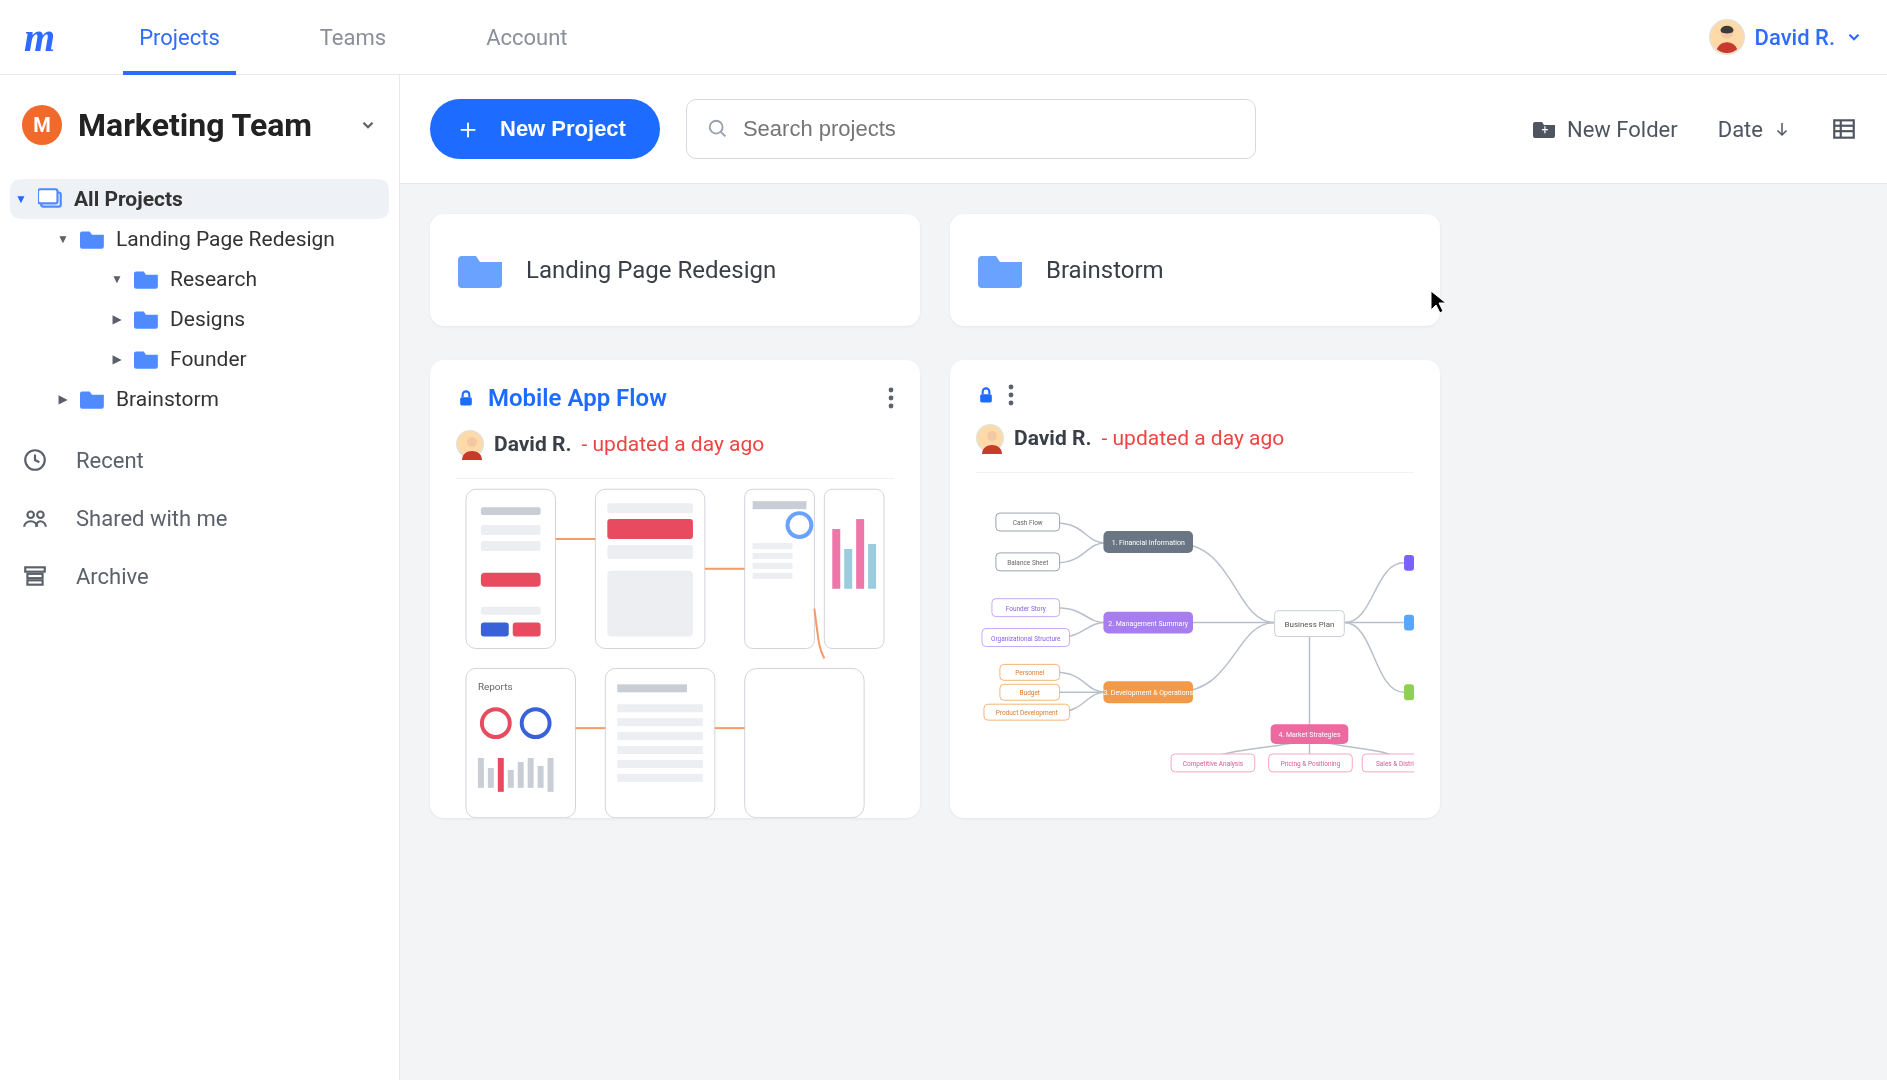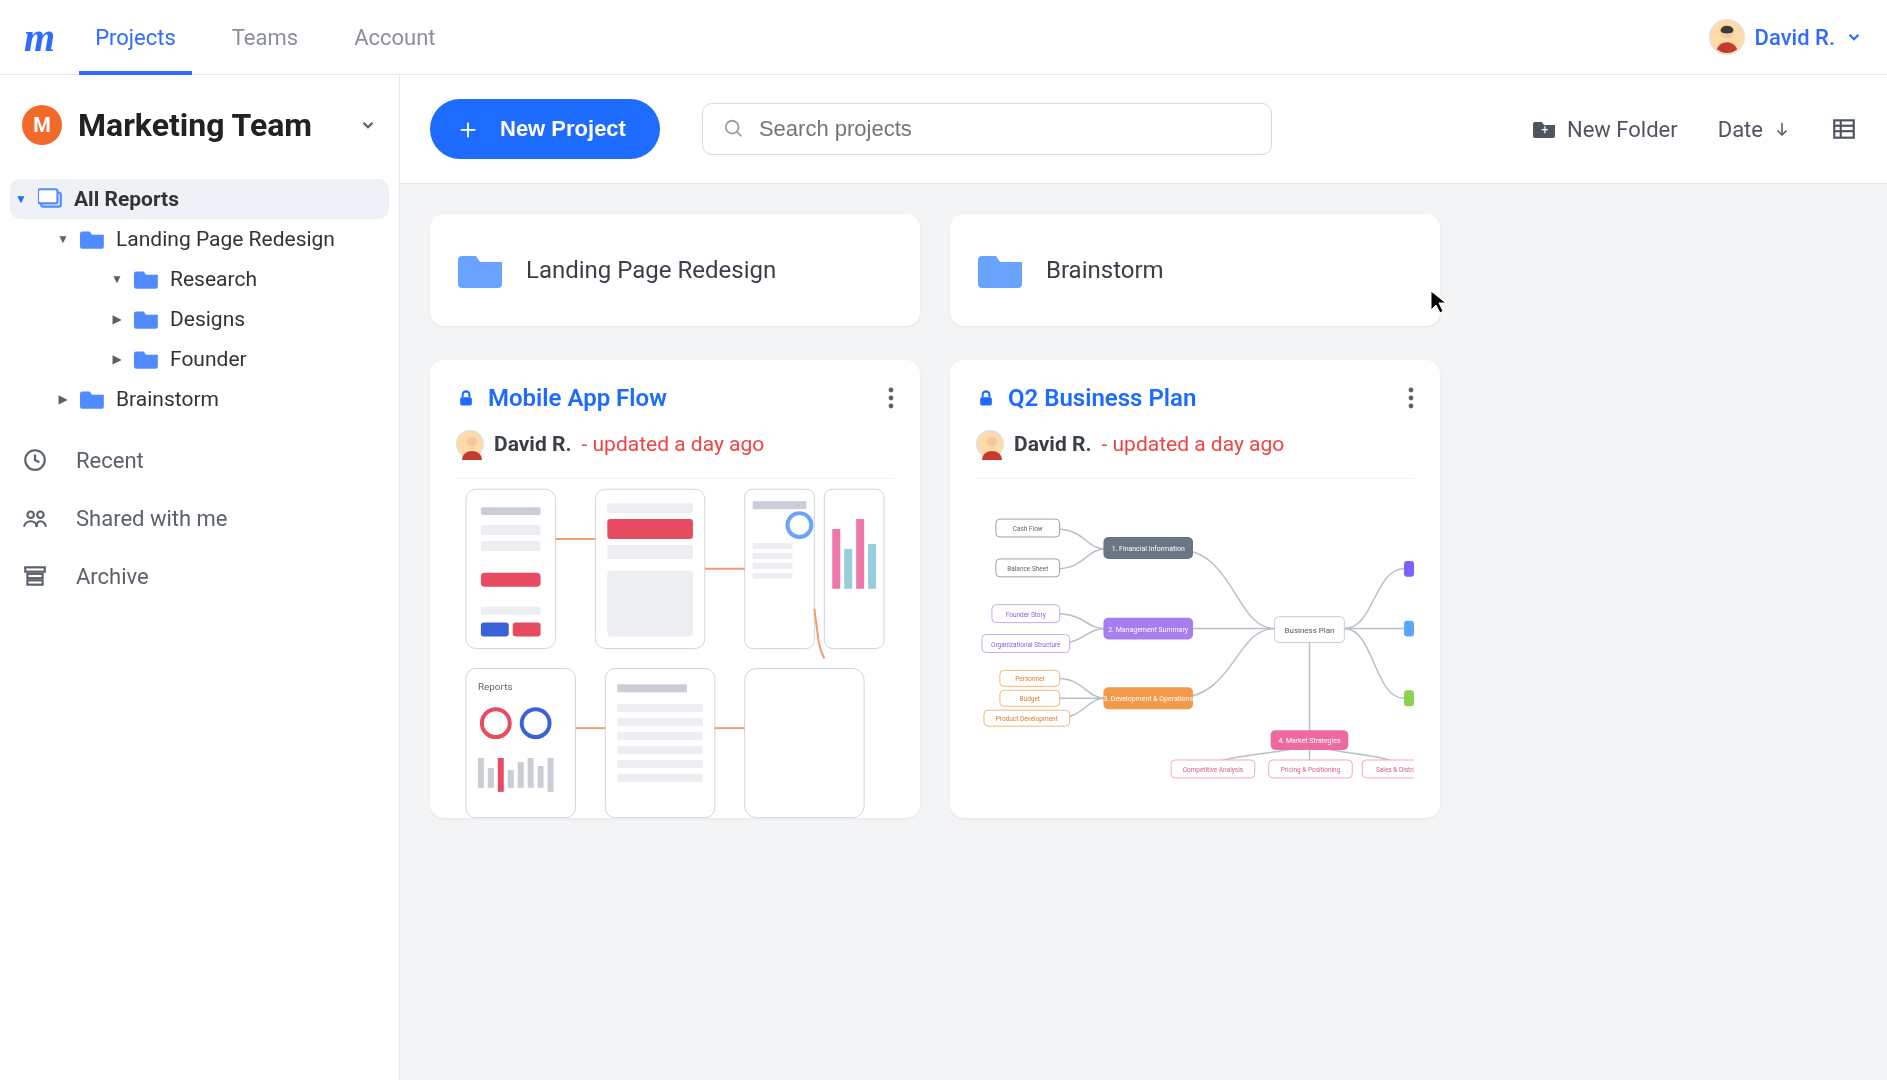--- a/index.html
+++ b/index.html
@@ -2,21 +2,21 @@
 <html><head>
 <meta charset="utf-8">
 <style>
 * { box-sizing: border-box; margin: 0; padding: 0; }
 body { font-family: -apple-system, BlinkMacSystemFont, "Segoe UI", Roboto, Helvetica, Arial, sans-serif; background: #fff; color: #333; width: 1887px; height: 1080px; overflow: hidden; }
 
 
 .topbar { height: 75px; display: flex; align-items: center; border-bottom: 1px solid #e6e8eb; padding: 0 24px; }
 .logo { font-family: "Brush Script MT","Segoe Script",cursive; font-style: italic; font-size: 40px; font-weight: 700; color: #2f6bff; margin-right: 40px; }
 .tabs { display: flex; gap: 56px; height: 100%; align-items: center; }
-.tab { font-size: 22px; color: #8a8f98; cursor: pointer; height: 100%; display: flex; align-items: center; position: relative; }
+.tab { font-size: 22px; color: #8a8f98; cursor: pointer; height: 100%; display: flex; align-items: center; position: relative; margin-left: 44px; }
 .tab.active { color: #2f6bff; }
 .tab.active::after { content: ""; position: absolute; left: -16px; right: -16px; bottom: -1px; height: 4px; background: #2f6bff; }
 .spacer { flex: 1; }
 .user-chip { display: flex; align-items: center; gap: 10px; cursor: pointer; }
 .user-chip .avatar { width: 36px; height: 36px; border-radius: 50%; background: #ffd9a6; border:2px solid #e8e0cc; display:flex; align-items:center; justify-content:center; overflow:hidden; }
 .user-chip .name { font-size: 22px; color: #2f6bff; font-weight: 500; }
 .user-chip .chev { color: #2f6bff; }
 
 
 .layout { display: flex; height: calc(100% - 75px); }
@@ -40,21 +40,21 @@
 .tree-item.lvl1b { padding-left: 46px; }
 
 .nav-list { margin-top: 28px; padding: 0 22px; display: flex; flex-direction: column; gap: 32px; }
 .nav-item { display: flex; align-items: center; gap: 28px; color: #5b616b; font-size: 22px; cursor: pointer; }
 .nav-item .ico { width: 26px; height: 26px; color:#5b616b; }
 
 
 .toolbar-wrap { background:#fff; padding: 24px 30px; display:flex; align-items:center; gap:26px; border-bottom:1px solid #e6e8eb; }
 .btn-primary { background:#1e6cff; color:#fff; border:none; border-radius:999px; height:60px; padding:0 34px 0 24px; font-size:22px; font-weight:600; display:flex; align-items:center; gap:18px; cursor:pointer; }
 .btn-primary .plus { font-size:28px; font-weight:400; }
-.search { flex:0 0 570px; height:52px; border:1px solid #d5d9e0; border-radius:10px; display:flex; align-items:center; padding:4px 20px; gap:14px; background:#fff;margin-left:16px; }
+.search { flex:0 0 570px; height:60px; border:1px solid #d5d9e0; border-radius:10px; display:flex; align-items:center; padding:4px 20px; gap:14px; background:#fff; }
 .search input { border:none; outline:none; font-size:22px; color:#333; flex:1; background:transparent; }
 .search .mag { color:#9aa1ac; }
 .toolbar-right { margin-left:auto; display:flex; align-items:center; gap:40px; color:#4f5560; font-size:22px; }
 .newfolder, .sortbtn, .viewbtn { display:flex; align-items:center; gap:10px; cursor:pointer; }
 
 
 .cards-area { padding: 30px; display:flex; flex-direction:column; gap:34px; }
 .row { display:flex; gap:30px; }
 .folder-card { width:490px; height:112px; background:#fff; border-radius:14px; box-shadow:0 1px 3px rgba(0,0,0,0.06); display:flex; align-items:center; gap:20px; padding:0 28px; cursor:pointer; }
 .folder-ico-big { width:48px; height:40px; }
@@ -121,21 +121,21 @@
 
     <div class="tree">
       <div class="tree-item lvl0 selected">
         <span class="arrow" style="color:#1e6cff">▼</span>
         <span class="folder-ico">
           <svg viewBox="0 0 24 20" width="26" height="22">
               <rect x="3" y="4" width="18" height="13" rx="2" fill="none" stroke="#4f8bff" stroke-width="2"></rect>
               <rect x="0" y="1" width="18" height="13" rx="2" fill="#fff" stroke="#4f8bff" stroke-width="2"></rect>
             </svg>
         </span>
-        <span>All Reports</span>
+        <span>All Projects</span>
       </div>
 
       <div class="tree-item lvl1">
         <span class="arrow">▼</span>
         <span class="folder-ico">
           <svg viewBox="0 0 24 20" width="26" height="22">
               <path d="M2 3h7l2 3h11v11a2 2 0 0 1-2 2H2a2 2 0 0 1-2-2V5a2 2 0 0 1 2-2z" fill="#4f8bff"></path>
             </svg>
         </span>
         <span>Landing Page Redesign</span>
@@ -396,21 +396,20 @@
         </div>
 
         <div class="project-card">
           <div class="card-head">
             <span class="lock">
               <svg width="20" height="22" viewBox="0 0 24 24" fill="currentColor">
                   <rect x="5" y="11" width="14" height="10" rx="2"></rect>
                   <path d="M8 11V8a4 4 0 1 1 8 0v3" fill="none" stroke="currentColor" stroke-width="2.5"></path>
                 </svg>
             </span>
-            <span class="title">Q2 Business Plan</span>
             <span class="kebab">
               <svg width="6" height="22" viewBox="0 0 6 22">
                   <circle cx="3" cy="3" r="2.4" fill="#5b616b"></circle>
                   <circle cx="3" cy="11" r="2.4" fill="#5b616b"></circle>
                   <circle cx="3" cy="19" r="2.4" fill="#5b616b"></circle>
                 </svg>
             </span>
           </div>
           <div class="card-sub">
             <span class="mini-avatar">

